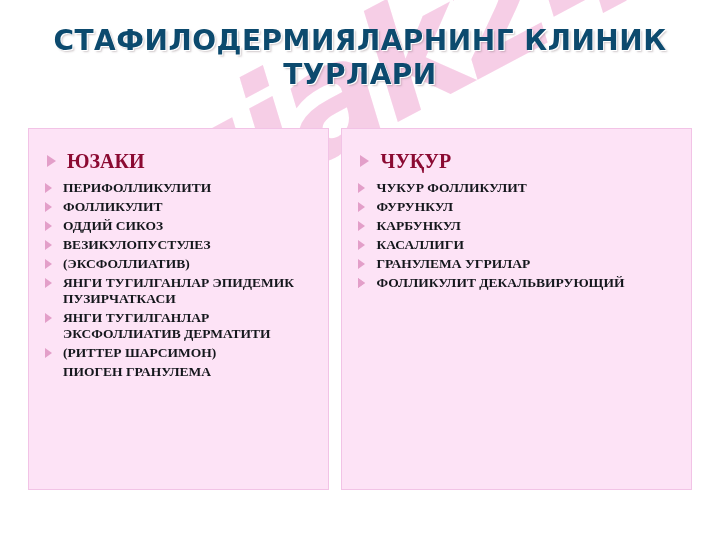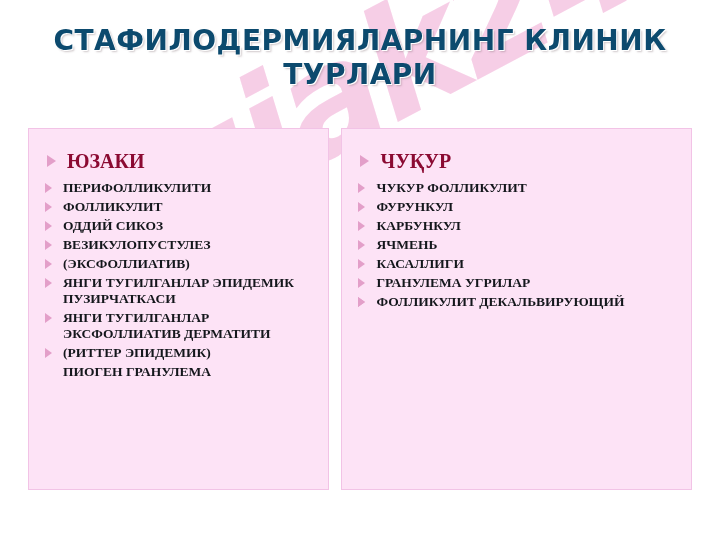--- a/index.html
+++ b/index.html
@@ -153,21 +153,21 @@
         <li>
           <span class="bullet"></span>
           <span>ЯНГИ ТУГИЛГАНЛАР ЭПИДЕМИК ПУЗИРЧАТКАСИ</span>
         </li>
         <li>
           <span class="bullet"></span>
           <span>ЯНГИ ТУГИЛГАНЛАР ЭКСФОЛЛИАТИВ ДЕРМАТИТИ</span>
         </li>
         <li>
           <span class="bullet"></span>
-          <span>(РИТТЕР ЭПИДЕМИК)</span>
+          <span>(РИТТЕР ШАРСИМОН)</span>
         </li>
         <li class="nb">
           
           <span>ПИОГЕН ГРАНУЛЕМА</span>
         </li>
       </ul>
     </div>
 
     <div class="col col-right">
       <ul>
@@ -182,24 +182,20 @@
         <li>
           <span class="bullet"></span>
           <span>ФУРУНКУЛ</span>
         </li>
         <li>
           <span class="bullet"></span>
           <span>КАРБУНКУЛ</span>
         </li>
         <li>
           <span class="bullet"></span>
-          <span>ЯЧМЕНЬ</span>
-        </li>
-        <li>
-          <span class="bullet"></span>
           <span>КАСАЛЛИГИ</span>
         </li>
         <li>
           <span class="bullet"></span>
           <span>ГРАНУЛЕМА УГРИЛАР</span>
         </li>
         <li>
           <span class="bullet"></span>
         </li>
         <li>

